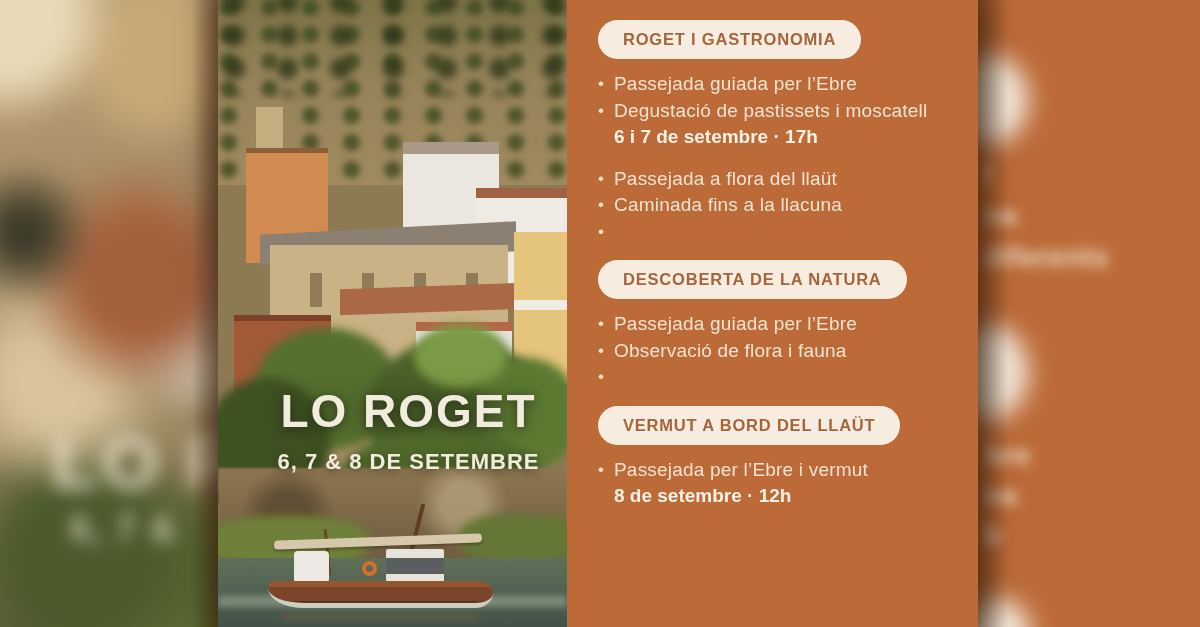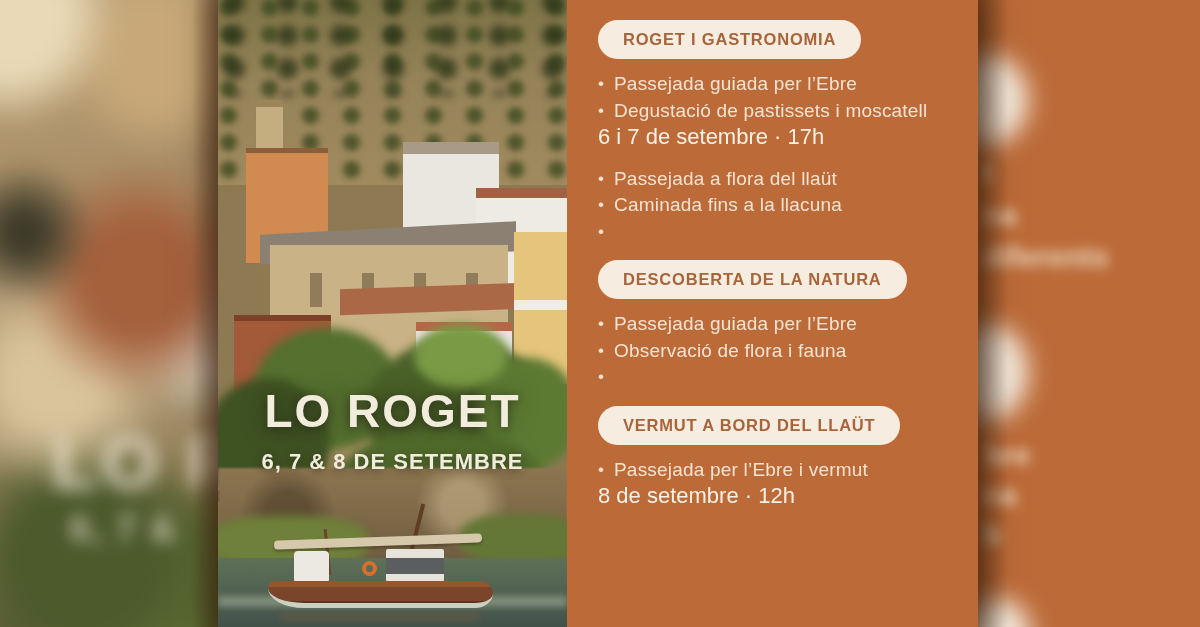--- a/index.html
+++ b/index.html
@@ -99,35 +99,35 @@
   .cabin { left:118px; top:44px; width:58px; height:33px; background:#e6e3da; border-radius:2px;
     background-image:linear-gradient(0deg, rgba(0,0,0,0) 0 8px, rgba(45,50,55,.75) 8px 24px, rgba(0,0,0,0) 24px); }
   .whitebox { left:26px; top:46px; width:35px; height:32px; background:#ebe9e1; border-radius:4px; }
   .lifering { left:94px; top:56px; width:15px; height:15px; border-radius:50%;
     border:4px solid #d96f2e; background:rgba(0,0,0,0); }
   .hull { left:0; top:76px; width:225px; height:27px;
     background:linear-gradient(180deg, #93562e 0 6px, #7a452a 6px 20px, #5e3520 20px);
     border-radius:8px 16px 20px 40px / 8px 14px 16px 22px;
     border-bottom:5px solid #ccd0c2; }
   .reflection { left:12px; top:108px; width:200px; height:8px; background:rgba(125,95,65,.4); filter:blur(3px); }
-  .title-block { left:0; top:384px; width:349px; text-align:center; z-index:6; }
+  .title-block { left:16px; top:384px; width:349px; text-align:center; z-index:6; }
   .title { font-size:46px; font-weight:bold; letter-spacing:2px; color:#f2ecdd;
     text-shadow:0 2px 10px rgba(30,30,20,.6), 0 0 26px rgba(30,30,20,.4); }
   .dates { margin-top:11px; font-size:22px; font-weight:bold; letter-spacing:1px; color:#f2ecdd;
     text-shadow:0 2px 8px rgba(30,30,20,.6); }
 
   
   .panel { width:411px; height:627px; background:#bc6b38; padding:20px 24px 0 31px; }
   .section { margin-bottom:15px; }
   .badge { display:inline-block; background:#f6ecdf; color:#a8643a; font-weight:bold;
     font-size:16.5px; line-height:23px; letter-spacing:.8px; padding:8px 25px; border-radius:21px; }
   .badge-wrap { margin-bottom:12px; }
   .item { display:flex; color:#f4e3d2; font-size:19px; line-height:26.5px; letter-spacing:.2px; }
   .dot { width:16px; flex:0 0 16px; color:#f4e3d2; font-size:17px; }
-  .when { margin-left:0; color:#faf1e6; font-weight:normal; font-size:22px; line-height:26.5px; }
+  .when { margin-left:16px; color:#faf1e6; font-weight:bold; font-size:19px; line-height:26.5px; }
 </style>
 </head>
 <body>
 
 <div class="stage">
 
   <div class="bg-left">
     <div class="bg-left-paint"></div>
     <div class="ghost ghost-title">LO R</div>
     <div class="ghost ghost-dates">6, 7 &amp;</div>

